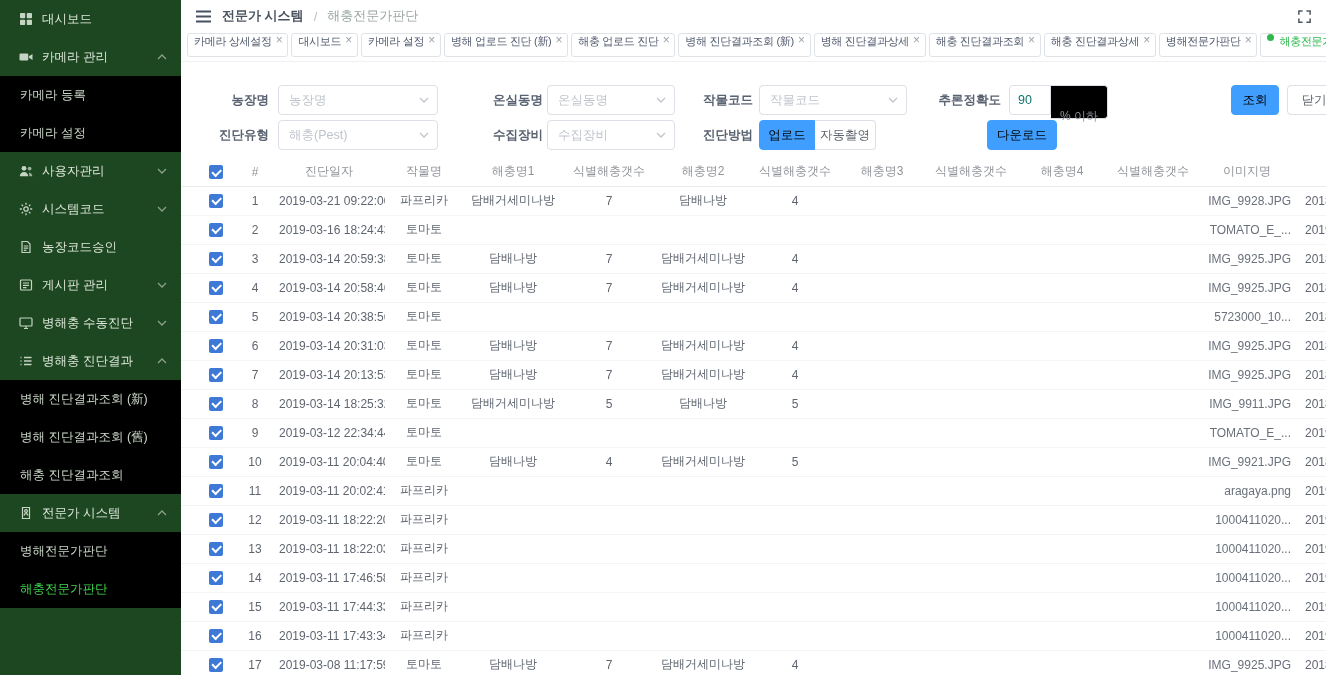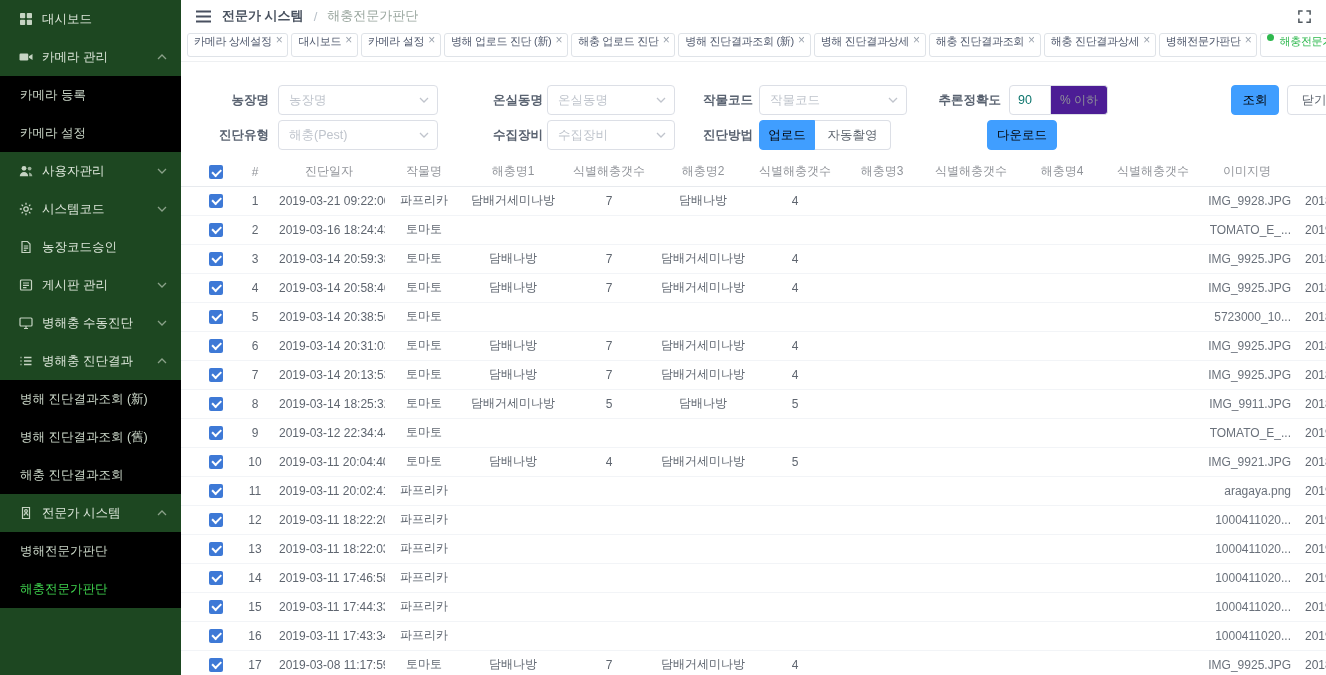--- a/index.html
+++ b/index.html
@@ -31,21 +31,21 @@
   .tab .dot{width:7px;height:7px;border-radius:50%;background:#2eb84e;margin-right:5px;flex:0 0 7px;}
   .hr{position:absolute;top:61px;left:0;right:0;height:1px;background:#eef0f2;}
 
   
   .filters{position:absolute;top:63px;left:0;width:1145px;height:95px;}
   .f-label{position:absolute;height:30px;line-height:30px;text-align:right;font-size:12.5px;font-weight:700;color:#596270;white-space:nowrap;}
   .f-select{position:absolute;height:30px;border:1px solid #dcdfe6;border-radius:4px;background:#fff;display:flex;align-items:center;justify-content:space-between;padding:0 8px 0 10px;font-size:12.5px;color:#bfc4cc;cursor:pointer;white-space:nowrap;}
   .f-select .caret{display:inline-flex;color:#c0c4cc;}
   .f-group{position:absolute;height:30px;display:flex;}
   .f-input{width:42px;height:30px;border:1px solid #dcdfe6;border-radius:4px 0 0 4px;padding:0 8px;font-size:12.5px;color:#0f766e;font-family:inherit;outline:none;}
-  .f-suffix{height:30px;line-height:28px;border:1px solid #dcdfe6;border-left:none;border-radius:0 4px 4px 0;background:#4c1d95;color:#909399;font-size:12px;padding:0 9px;white-space:nowrap;}
+  .f-suffix{height:30px;line-height:28px;border:1px solid #dcdfe6;border-left:none;border-radius:0 4px 4px 0;background:#000000;color:#909399;font-size:12px;padding:16px 9px;white-space:nowrap;}
   .btn{height:30px;border-radius:4px;font-size:12.5px;cursor:pointer;font-family:inherit;border:1px solid transparent;white-space:nowrap;}
   .btn.abs{position:absolute;}
   .btn.blue{background:#409eff;border-color:#409eff;color:#000000;}
   .btn.plain{background:#fff;border-color:#dcdfe6;color:#5f6670;}
   .btn-group{position:absolute;display:flex;}
   .btn-group .btn{border-radius:0;}
   .btn-group .btn:first-child{border-radius:4px 0 0 4px;}
   .btn-group .btn:last-child{border-radius:0 4px 4px 0;border-left:none;}
 
   
@@ -326,21 +326,21 @@
         <span>수집장비</span>
         <span class="caret">
             <svg width="10" height="6" viewBox="0 0 10 6" fill="none" stroke="currentColor" stroke-width="1.3">
               <path d="M1 1l4 4 4-4"></path>
             </svg>
           </span>
       </div>
       <label class="f-label" style="top:57px;left:500px;width:72px">진단방법</label>
       <div class="btn-group" style="top:57px;left:578px">
         <button class="btn blue" style="width:56px">업로드</button>
-        <button class="btn plain" style="width:76px">자동촬영</button>
+        <button class="btn plain" style="width:61px">자동촬영</button>
       </div>
       <button class="btn blue abs" style="top:57px;left:806px;width:70px">다운로드</button>
     </div>
 
     <div class="tablewrap">
       <table>
         <colgroup>
           <col style="width:56px">
             <col style="width:36px">
             <col style="width:112px">

